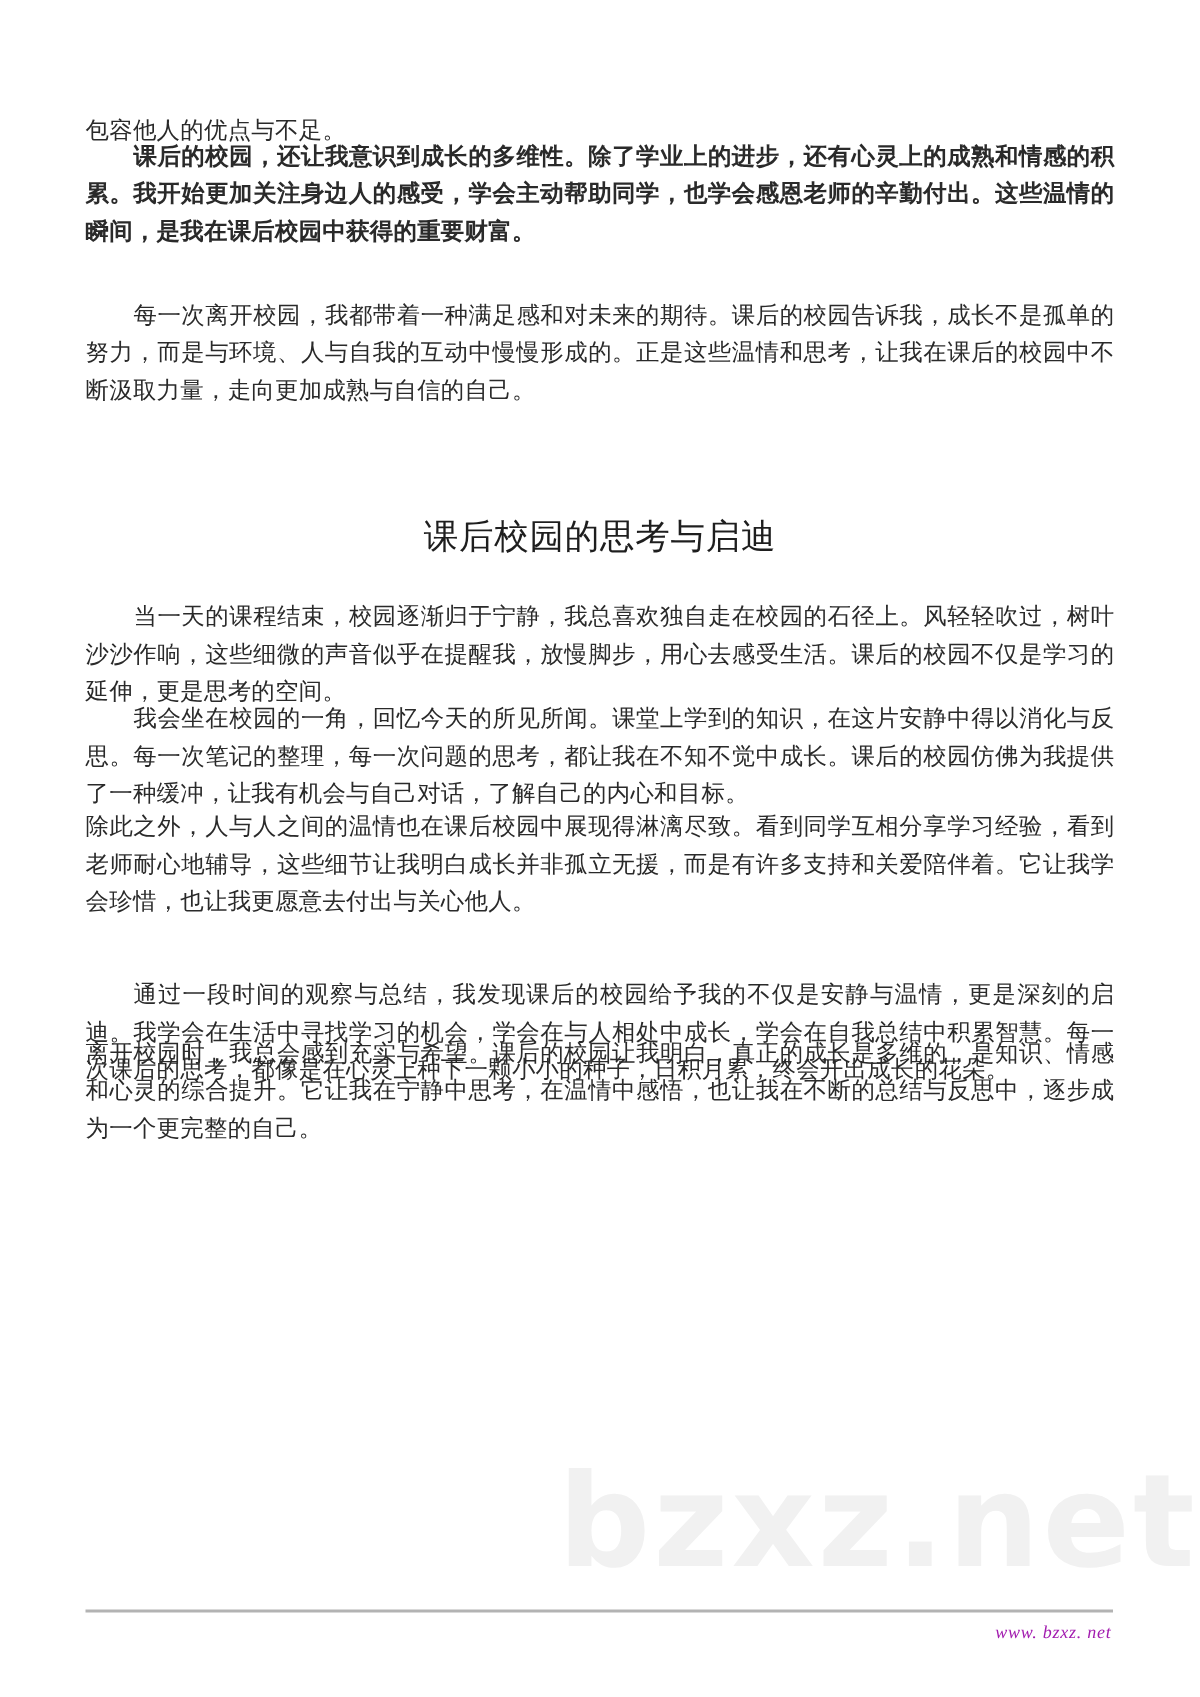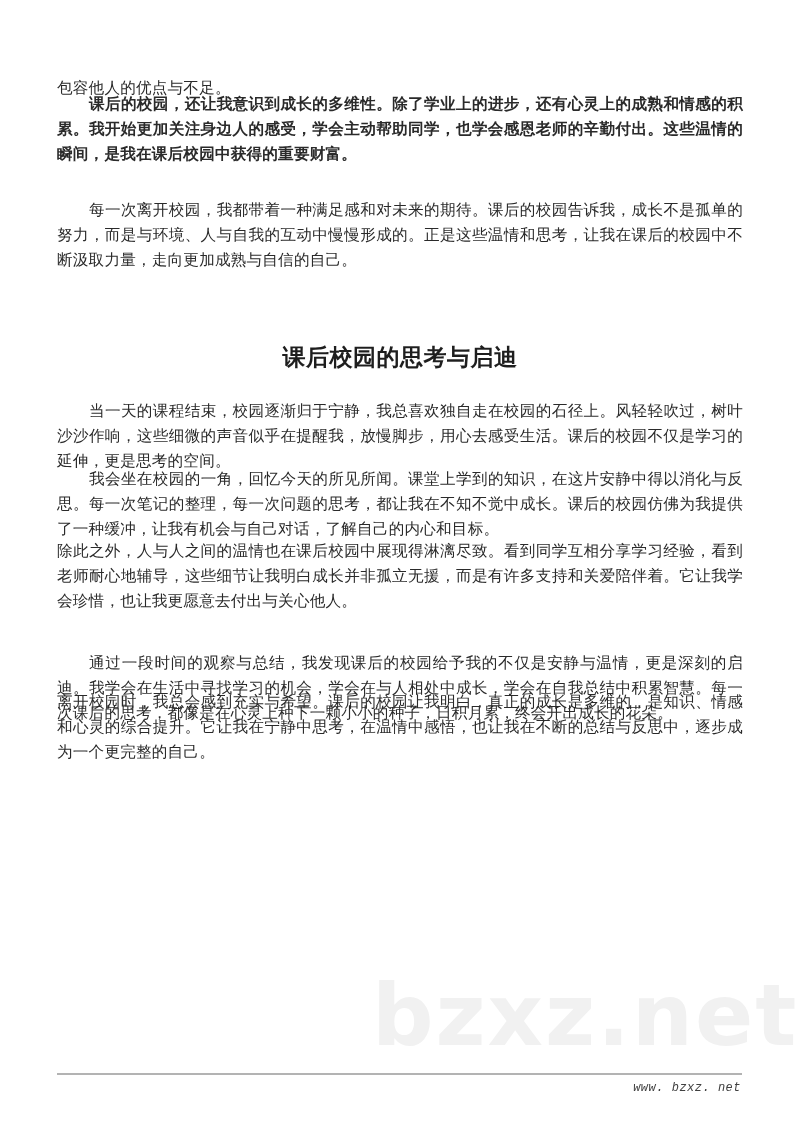--- a/index.html
+++ b/index.html
@@ -34,21 +34,21 @@
     .para.indent {
       text-indent: 32px;
     }
     .title {
       position: absolute;
       left: 0;
       width: 686px;
       top: 342px;
       text-align: center;
       font-family: "DejaVu Sans", "Liberation Sans", sans-serif;
-      font-weight: bold;
+      font-weight: normal;
       font-size: 23px;
       letter-spacing: 0.5px;
       color: #1e1e1e;
       margin: 0;
     }
     .watermark {
       position: absolute;
       left: 372px;
       top: 972px;
       font-family: "DejaVu Sans", "Liberation Sans", sans-serif;
@@ -64,25 +64,25 @@
       left: 57px;
       top: 1073px;
       width: 685px;
       height: 2px;
       background: #b3b3b3;
     }
     .footer-url {
       position: absolute;
       right: 59px;
       top: 1081px;
-      font-family: Liberation Mono, monospace;
+      font-family: Liberation Serif, serif;
       font-style: italic;
       font-size: 12px;
       letter-spacing: 0.5px;
-      color: #404040;
+      color: #a21caf;
     }
   </style>
 </head>
 <body>
 
 <div class="page">
 
   <p class="para" style="top:75px;font-family:Liberation Serif, serif;">包容他人的优点与不足。</p>
   <p class="para indent" style="top:91px;font-weight:bold;">课后的校园，还让我意识到成长的多维性。除了学业上的进步，还有心灵上的成熟和情感的积累。我开始更加关注身边人的感受，学会主动帮助同学，也学会感恩老师的辛勤付出。这些温情的瞬间，是我在课后校园中获得的重要财富。</p>
   <p class="para indent" style="top:186px;margin-top:12px;">每一次离开校园，我都带着一种满足感和对未来的期待。课后的校园告诉我，成长不是孤单的努力，而是与环境、人与自我的互动中慢慢形成的。正是这些温情和思考，让我在课后的校园中不断汲取力量，走向更加成熟与自信的自己。</p>

